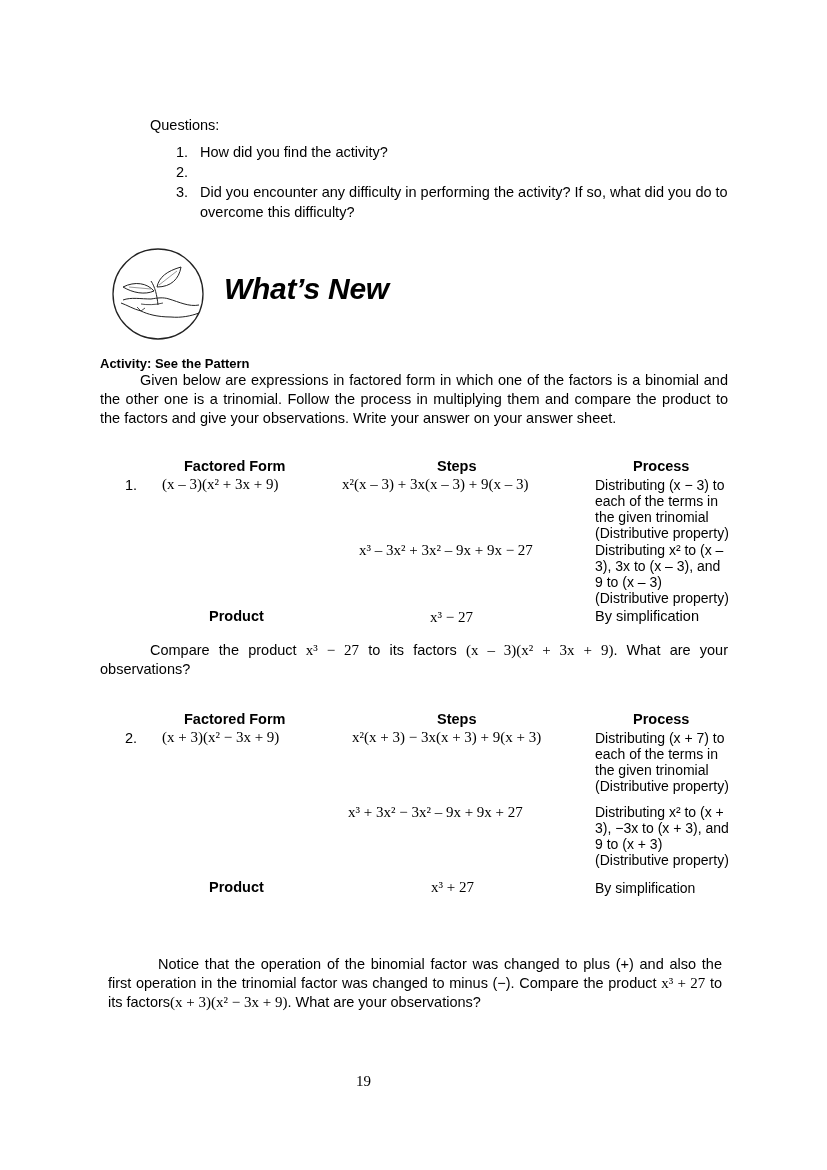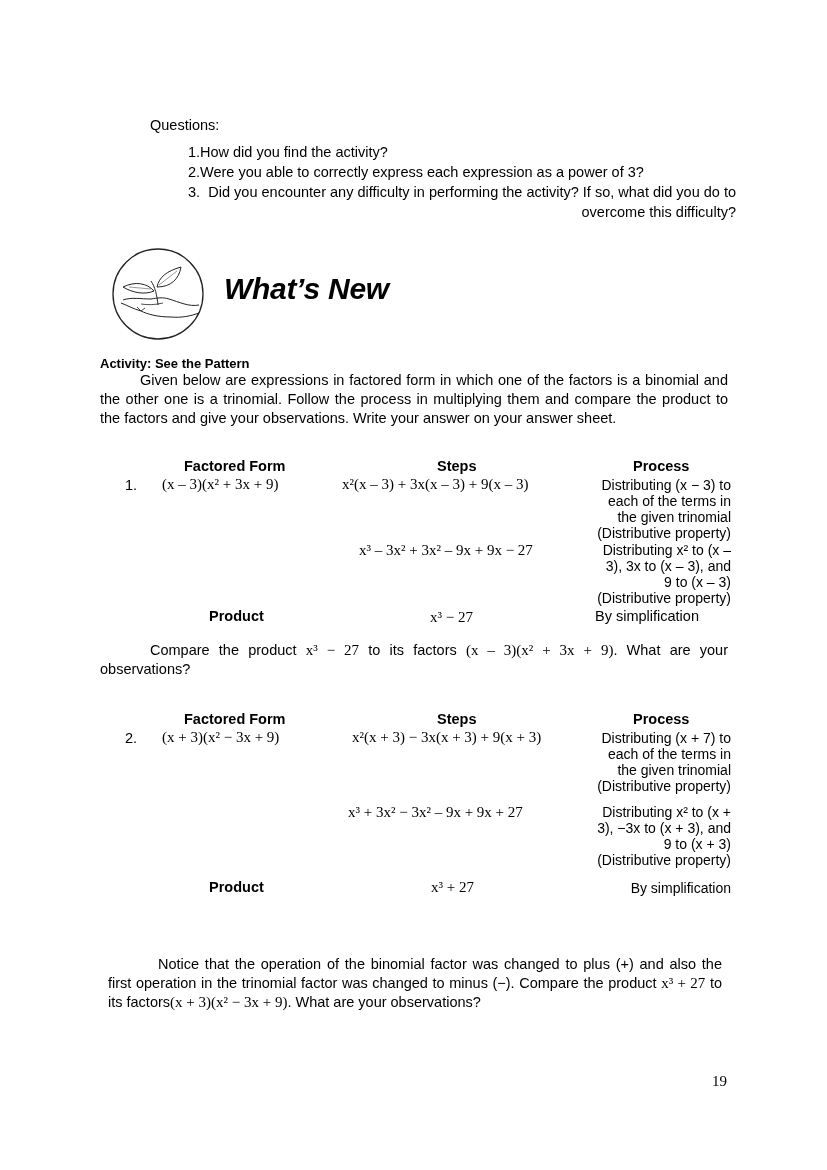--- a/index.html
+++ b/index.html
@@ -1,43 +1,42 @@
 <!DOCTYPE html>
 <html><head>
   <meta charset="utf-8">
   <style>
     * { margin: 0; padding: 0; box-sizing: border-box; }
     html, body { width: 827px; height: 1170px; background: #ffffff; overflow: hidden; }
     body { position: relative; font-family: "Liberation Sans", sans-serif; color: #000; font-size: 14.5px; }
-    .abs { position: absolute; text-align: right; }
+    .abs { position: absolute; }
     .math { font-family: "Liberation Serif", "DejaVu Serif", serif; font-size: 15px; white-space: nowrap; }
     .q-label { left: 150px; top: 117px; font-size: 14.5px; }
     .q-list { left: 176px; top: 142px; width: 560px; }
     .q-item { display: flex; line-height: 20px; font-size: 14.5px; }
     .q-num { width: 24px; flex: none; }
     .logo { left: 111px; top: 247px; width: 94px; height: 94px; }
     .section-title { left: 224px; top: 272px; font-size: 30px; font-weight: bold; font-style: italic; letter-spacing: -0.3px; }
     .activity-title { left: 100px; top: 356px; font-weight: bold; font-size: 13px; }
     .para { left: 100px; width: 628px; text-align: justify; line-height: 19px; font-size: 14.5px; }
     .hdr { font-weight: bold; font-size: 14.5px; }
     .proc { left: 595px; width: 136px; font-size: 14px; line-height: 16px; }
-    .page-num { left: 0; width: 727px; top: 1073px; font-family: "Liberation Serif", serif; font-size: 15px; }
+    .page-num { left: 0; width: 727px; top: 1073px; text-align: center; font-family: "Liberation Serif", serif; font-size: 15px; }
   </style>
 </head>
 <body>
 
 <div class="abs q-label">Questions:</div>
 <div class="abs q-list">
   <div class="q-item">
     <span class="q-num">1.</span>
     <span>How did you find the activity?</span>
   </div>
   <div class="q-item">
     <span class="q-num">2.</span>
-    <span>Were you able to correctly express each expression as a power of 3?</span>
   </div>
   <div class="q-item">
     <span class="q-num">3.</span>
     <span>Did you encounter any difficulty in performing the activity?  If so, what did you do to overcome this difficulty?</span>
   </div>
 </div>
 
 <div class="abs logo">
   <svg width="94" height="94" viewBox="0 0 94 94">
     <circle cx="47" cy="47" r="45" fill="none" stroke="#222" stroke-width="1.3"></circle>

